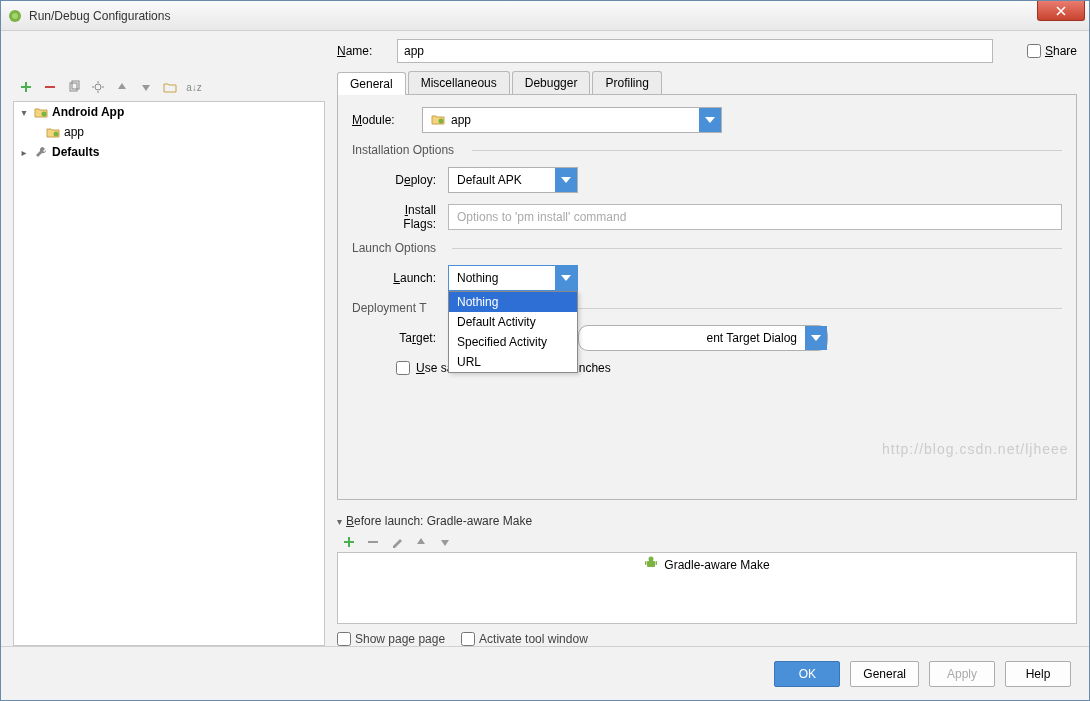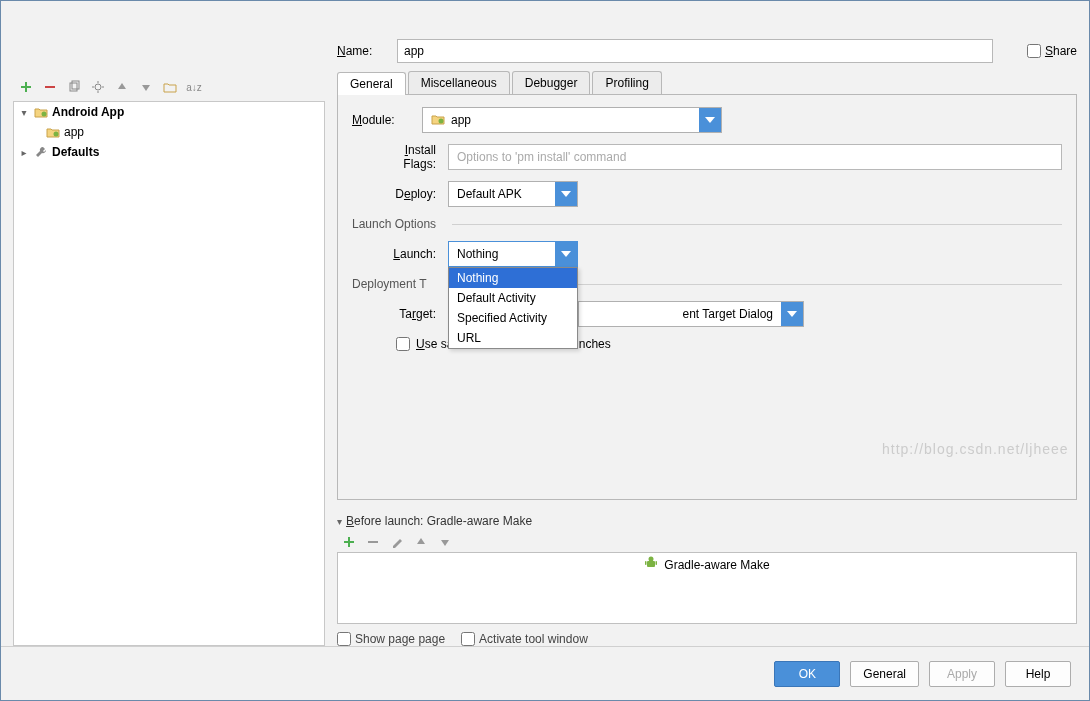--- a/index.html
+++ b/index.html
@@ -43,21 +43,21 @@
 .form-row .lbl { width: 96px; text-align: right; padding-right: 12px; }
 .form-row .lbl.indent { padding-left: 20px; width: 116px; text-align: left; }
 
 .combo { display: flex; align-items: center; height: 26px; border: 1px solid #b0b0b0; background: #fff; }
 .combo .ctext { padding: 0 8px; display: flex; align-items: center; gap: 6px; flex:1; }
 .combo .cbtn { width: 22px; height: 100%; background: #4a90d9; display:flex; align-items:center; justify-content:center; }
 .combo .cbtn svg { fill: #fff; }
 .combo.mod { width: 300px; }
 .combo.deploy { width: 130px; }
 .combo.launch { width: 130px; border-color: #4a90d9; }
-.combo.target { width: 226px; }
+.combo.target { width: 250px; border-radius: 10px; }
 
 .section-label { color: #555; margin: 8px 0 10px 0; position: relative; }
 .section-label::after { content:""; position:absolute; left: 120px; right:0; top:50%; border-top:1px solid #d0d0d0; }
 .section-label.launch-sec::after { left: 100px; }
 .section-label.deploy-sec::after { left: 160px; }
 
 .text-input { height: 26px; border: 1px solid #b8b8b8; background: #fff; padding: 0 8px; flex:1; color:#333; }
 .text-input::placeholder { color: #aaa; }
 
 .dropdown { position: absolute; top: 26px; left: 0; width: 130px; background: #fff; border: 1px solid #8a8a8a; z-index: 10; box-shadow: 2px 2px 4px rgba(0,0,0,0.15); }
@@ -88,20 +88,34 @@
 .folder-icon svg, .wrench-icon svg { width:14px; height:14px; }
 .ulchar { text-decoration: underline; }
 
 .watermark { position:absolute; top:346px; left:520px; color:#ccc; font-size:14px; letter-spacing:1px; pointer-events:none;margin-left:24px; }
 </style>
 </head>
 <body>
 
 <div class="window">
 
+  <div class="titlebar">
+    <span class="icon">
+      <svg viewBox="0 0 16 16">
+          <circle cx="8" cy="8" r="6" fill="#7cb342"></circle>
+          <circle cx="8" cy="8" r="3" fill="#a2d56a"></circle>
+        </svg>
+    </span>
+    <span class="title">Run/Debug Configurations</span>
+    <div class="close-btn">
+      <svg viewBox="0 0 10 10">
+          <path d="M1 1 L9 9 M9 1 L1 9" stroke="#fff" stroke-width="1.6"></path>
+        </svg>
+    </div>
+  </div>
 
   <div class="content">
 
     <div class="left-panel">
       <div class="toolbar">
         <span class="tbtn">
             <svg width="14" height="14" viewBox="0 0 14 14">
               <path d="M7 2v10M2 7h10" stroke="#4caf50" stroke-width="2"></path>
             </svg>
           </span>
@@ -201,38 +215,39 @@
               <span>app</span>
             </span>
             <span class="cbtn">
                 <svg width="10" height="6" viewBox="0 0 10 6">
                   <path d="M0 0 L5 6 L10 0 Z"></path>
                 </svg>
               </span>
           </div>
         </div>
 
-
-        <div class="form-row">
-          <span class="lbl indent" style="text-align:right;width:96px;"><span class="ulchar">I</span>nstall Flags:</span>
-          <input class="text-input" type="text" placeholder="Options to 'pm install' command" style="">
-        </div>
+        <div class="section-label">Installation Options</div>
 
         <div class="form-row">
           <span class="lbl indent" style="text-align:right;width:96px;">D<span class="ulchar">e</span>ploy:</span>
           <div class="combo deploy">
             <span class="ctext">
                 <span>Default APK</span>
               </span>
             <span class="cbtn">
                 <svg width="10" height="6" viewBox="0 0 10 6">
                   <path d="M0 0 L5 6 L10 0 Z"></path>
                 </svg>
               </span>
           </div>
+        </div>
+
+        <div class="form-row">
+          <span class="lbl indent" style="text-align:right;width:96px;"><span class="ulchar">I</span>nstall Flags:</span>
+          <input class="text-input" type="text" placeholder="Options to 'pm install' command" style="">
         </div>
 
         <div class="section-label launch-sec">Launch Options</div>
 
         <div class="form-row" style="position:relative;">
           <span class="lbl indent" style="text-align:right;width:96px;"><span class="ulchar">L</span>aunch:</span>
           <div style="position:relative;">
             <div class="combo launch">
               <span class="ctext">
                   <span>Nothing</span>

